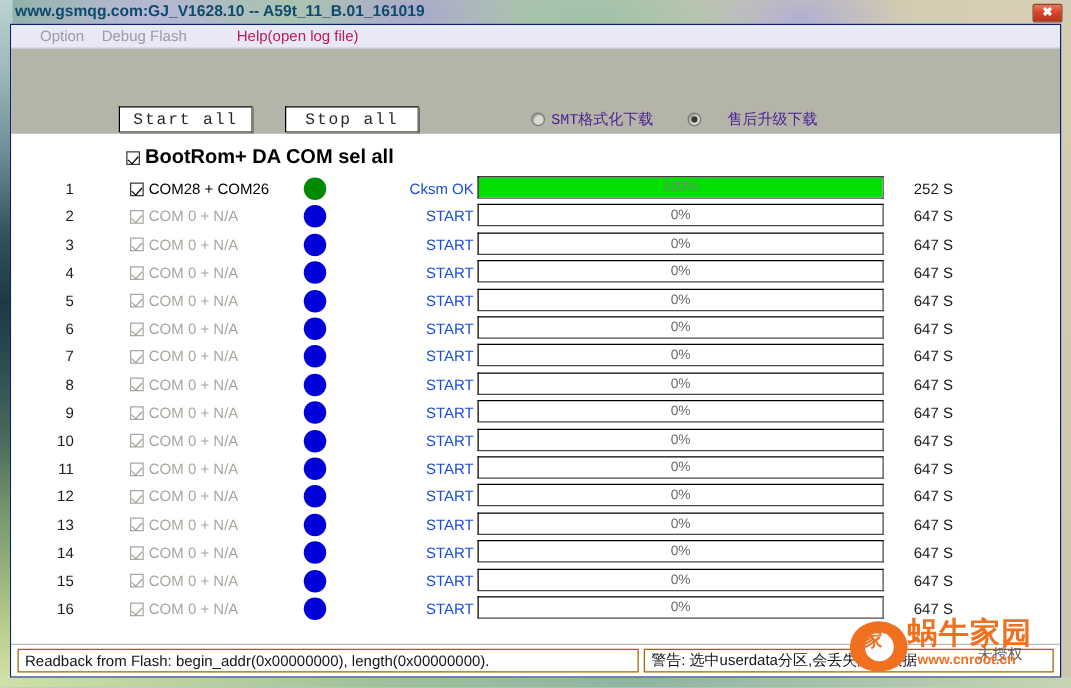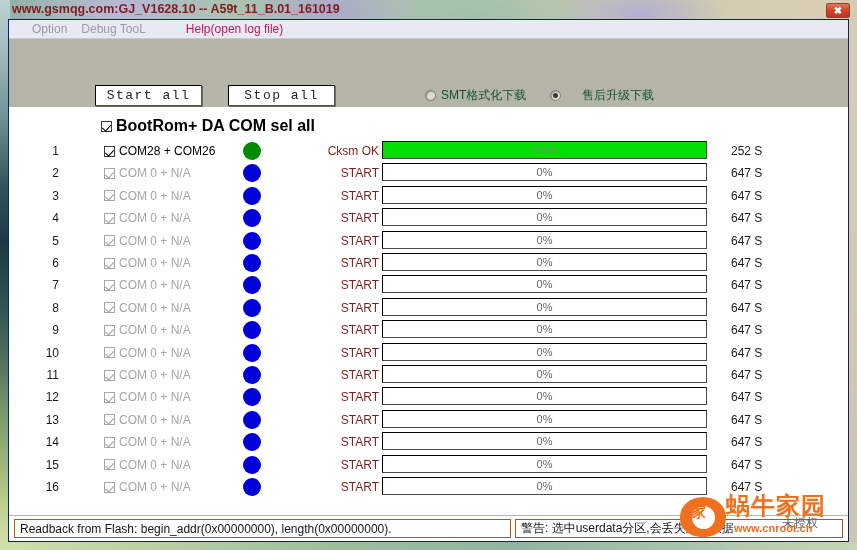--- a/index.html
+++ b/index.html
@@ -51,21 +51,21 @@
     border: 1px solid #08246b;
     box-sizing: border-box;
   }
   
   #title-text {
     position: absolute;
     left: 12px; top: 2px;
     font-family: "Liberation Sans", sans-serif;
     font-size: 12.5px;
     font-weight: bold;
-    color: #7f1d1d;
+    color: #0c4a6e;
     white-space: nowrap;
     letter-spacing: 0px;
   }
   #close-button {
     position: absolute;
     right: 7px; top: 3px;
     width: 24px; height: 15px;
     background: linear-gradient(180deg, #e8795c 0%, #d9442a 45%, #b8341e 100%);
     border: 1px solid #8d4130;
     border-radius: 2px;
@@ -154,23 +154,23 @@
   }
   .radio-dot.checked::after {
     content: "";
     position: absolute;
     left: 2px; top: 2px;
     width: 5px; height: 5px;
     border-radius: 50%;
     background: #3a3a34;
   }
   .radio-label {
-    font-family: Liberation Sans, sans-serif;
-    font-size: 12px;
-    color: #14532d;
+    font-family: Liberation Mono, monospace;
+    font-size: 12px;
+    color: #4c1d95;
     white-space: nowrap;
   }
   #auto-reboot-check {
     position: absolute;
     left: 683px; top: 82px;
     display: flex;
     align-items: center;
     cursor: pointer;
   }
   .cb-box {
@@ -263,21 +263,21 @@
   .status-dot.green { background: #008a00; }
   .status-dot.blue  { background: #0000d8; }
   .stage-label {
     position: absolute;
     left: 280px;
     width: 90px;
     top: 4px;
     text-align: right;
     font-family: "Liberation Sans", sans-serif;
     font-size: 12px;
-    color: #7f1d1d;
+    color: #1d4ed8;
     white-space: nowrap;
   }
   .progress-wrap {
     position: absolute;
     left: 373px; top: 1px;
     width: 325px; height: 18px;
     background: #ffffff;
     border: 1px solid #000000;
     border-right-color: #4a4a4a;
     border-bottom-color: #4a4a4a;
@@ -410,21 +410,21 @@
 <div id="title-text">www.gsmqg.com:GJ_V1628.10 -- A59t_11_B.01_161019</div>
 
 <div id="close-button">
   <span class="x-glyph">✖</span>
 </div>
 
 <div id="app-window">
 
   <div id="menubar">
       <div class="menu-item disabled">Option</div>
-      <div class="menu-item disabled">Debug TooL</div>
+      <div class="menu-item disabled">Debug Flash</div>
       <div class="menu-item enabled">Help(open log file)</div>
     </div>
 
   <div id="toolbar">
 
     <div class="tool-btn" id="start-all-button">Start all</div>
 
     <div class="tool-btn" id="stop-all-button">Stop all</div>
 
     <div class="radio-group" id="radio-smt">

